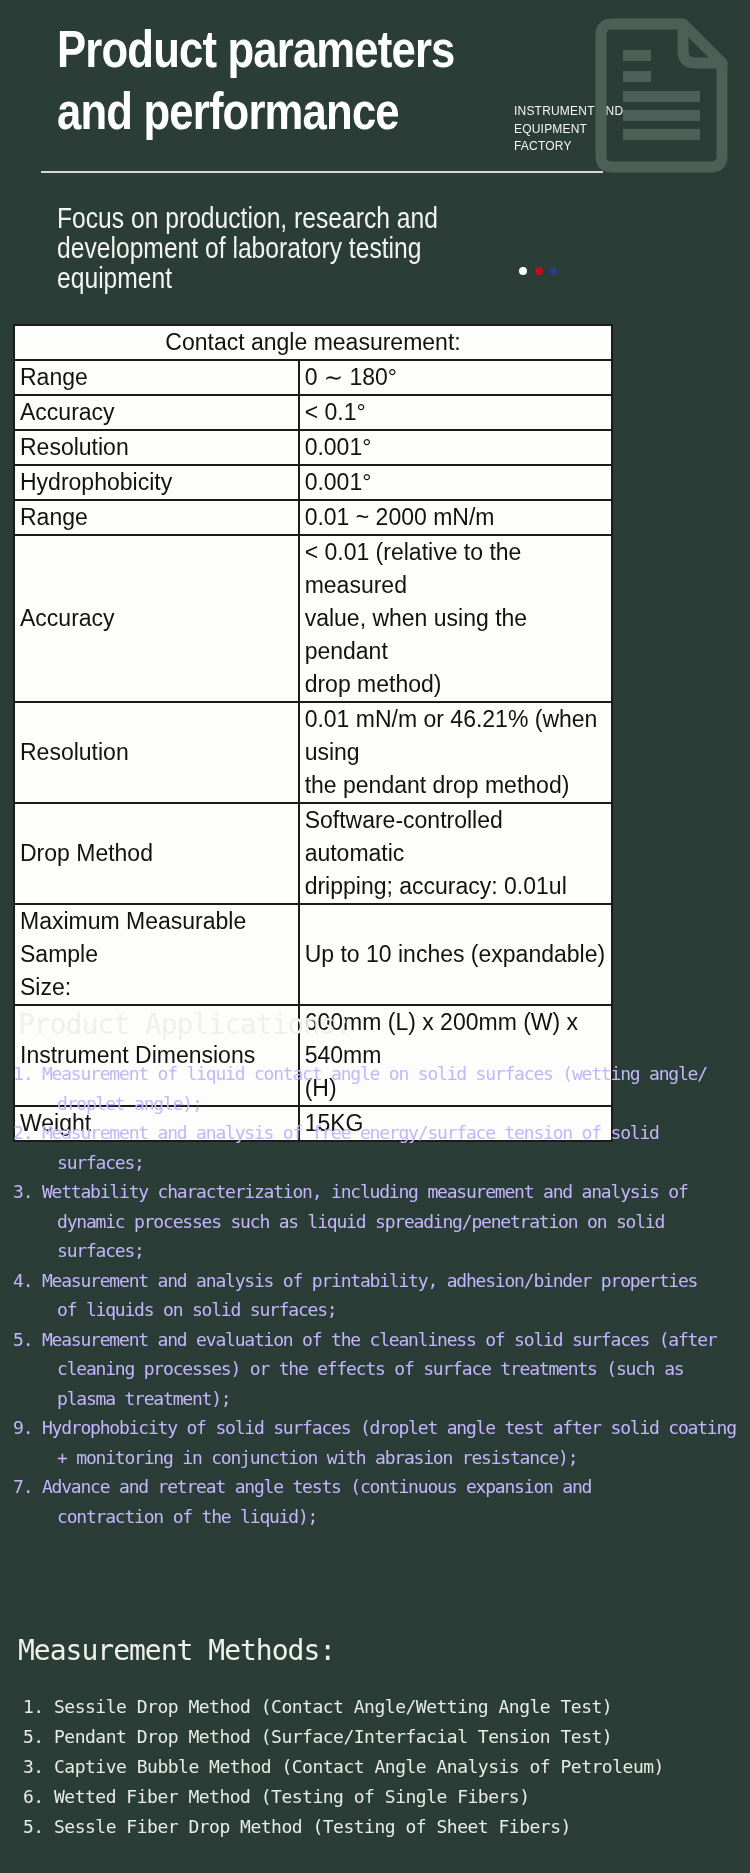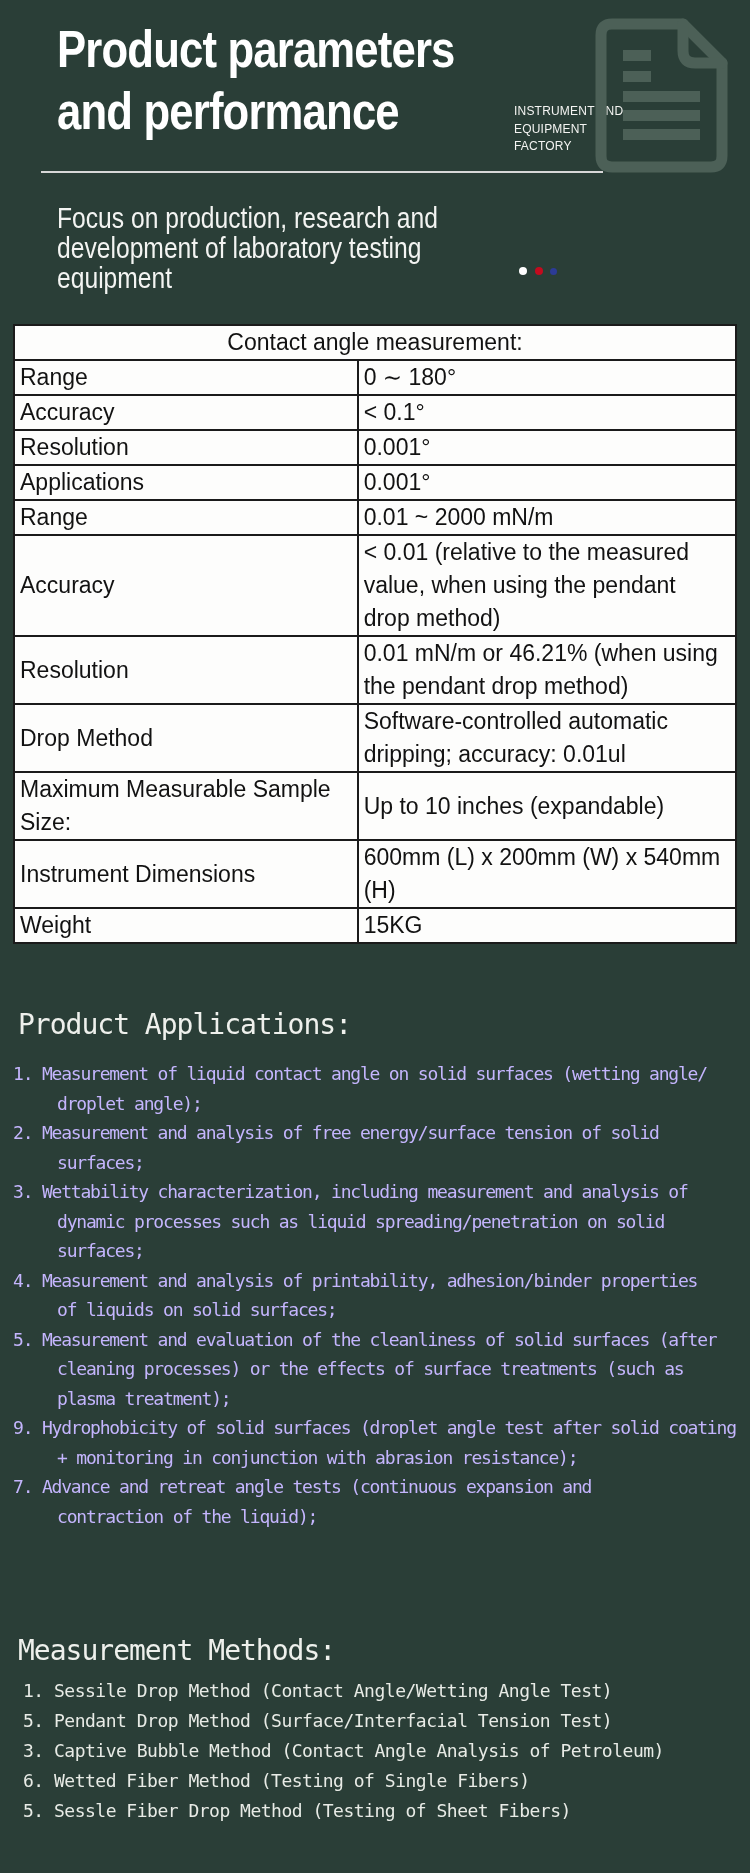--- a/index.html
+++ b/index.html
@@ -64,21 +64,21 @@
     border-radius: 50%;
   }
   .dot-0 { left: 519px; top: 267px; width: 8px; height: 8px; }
   .dot-1 { left: 535px; top: 267px; width: 8px; height: 8px; }
   .dot-2 { left: 550px; top: 268px; width: 7px; height: 7px; }
 
   
   .spec-table {
     position: absolute;
     left: 13px; top: 324px;
-    width: 724px;
+    width: 600px;
     border-collapse: collapse;
     background: #fdfdfc;
     font-family: "Liberation Sans", "DejaVu Sans", sans-serif;
     font-size: 23px;
     color: #121212;
   }
   .spec-table td {
     border: 2px solid #1b1b1b;
     padding: 0 5px;
     line-height: 33px;
@@ -117,21 +117,21 @@
     text-indent: -44px;
     white-space: pre-line;
   }
   .methods-section {
     position: absolute;
     left: 13px; top: 1634px;
     width: 737px;
   }
   .methods-section ol {
     list-style: none;
-    margin: 8px 0 0;
+    margin: 24px 0 0;
     padding: 0 0 0 10px;
     font-family: "DejaVu Sans Mono", monospace;
     font-size: 18px;
     line-height: 30px;
     letter-spacing: -0.5px;
     color: #e8ebe6;
   }
   .methods-section li { white-space: pre-line; }
 </style>
 </head>
@@ -187,21 +187,21 @@
       </tr>
       <tr>
         <td>Accuracy</td>
         <td>&lt; 0.1°</td>
       </tr>
       <tr>
         <td>Resolution</td>
         <td>0.001°</td>
       </tr>
       <tr>
-        <td>Applications</td>
+        <td>Hydrophobicity</td>
         <td>0.001°</td>
       </tr>
       <tr>
         <td>Range</td>
         <td>0.01 ~ 2000 mN/m</td>
       </tr>
       <tr>
         <td>Accuracy</td>
         <td>&lt; 0.01 (relative to the measured
 value, when using the pendant

